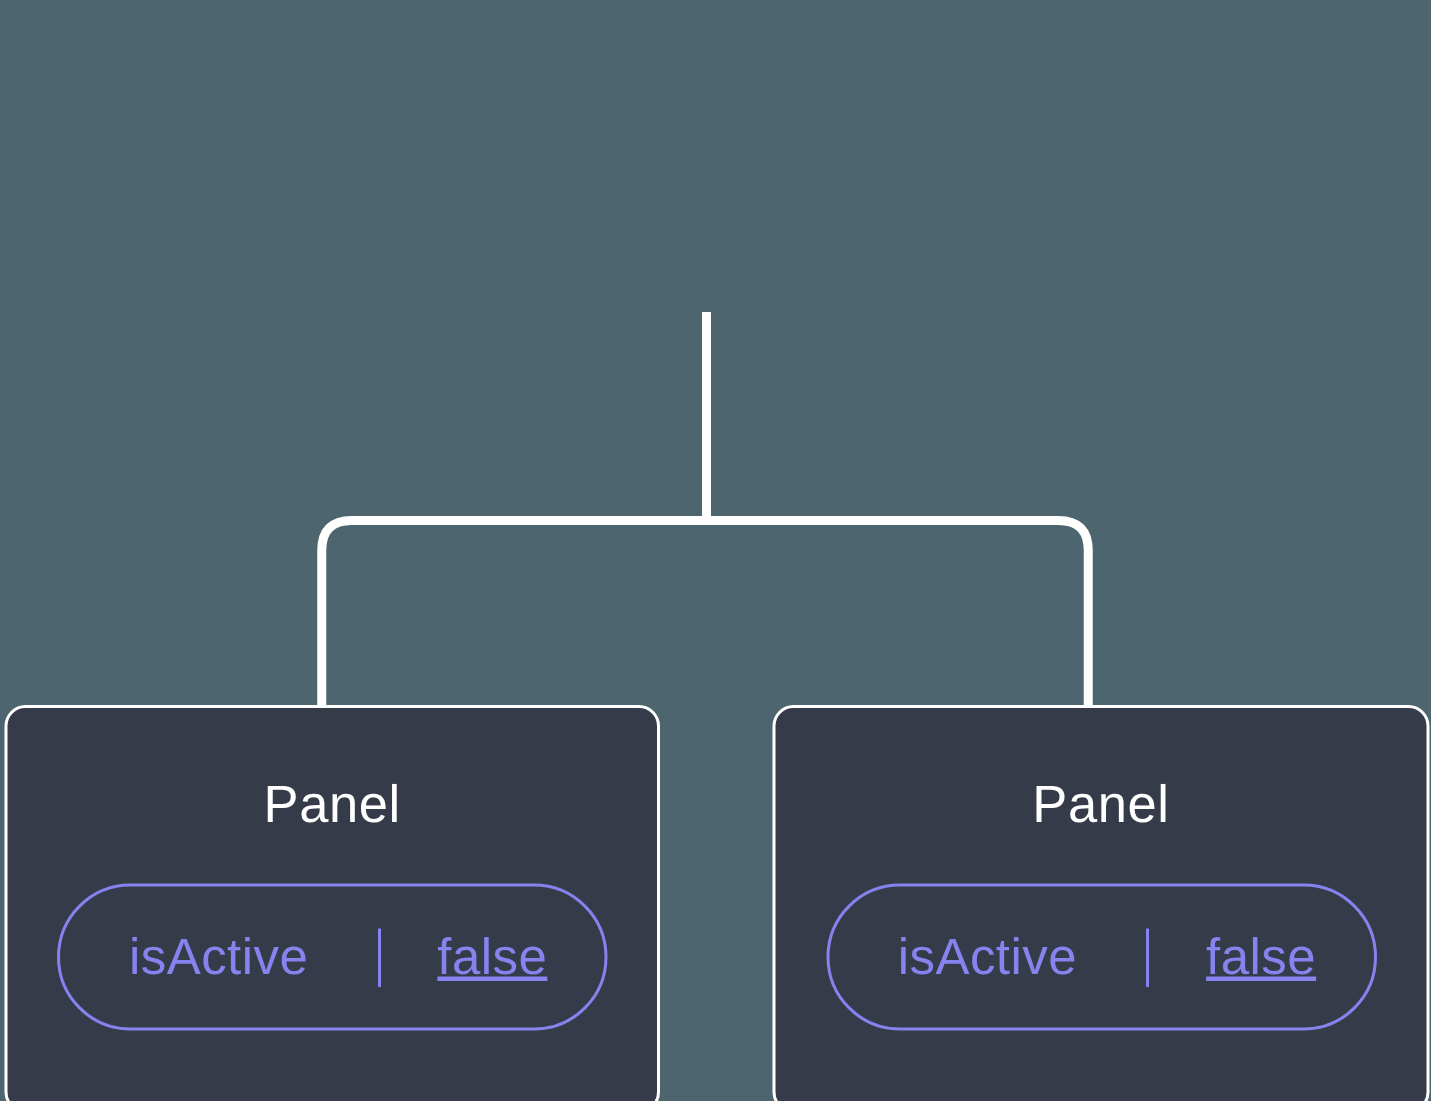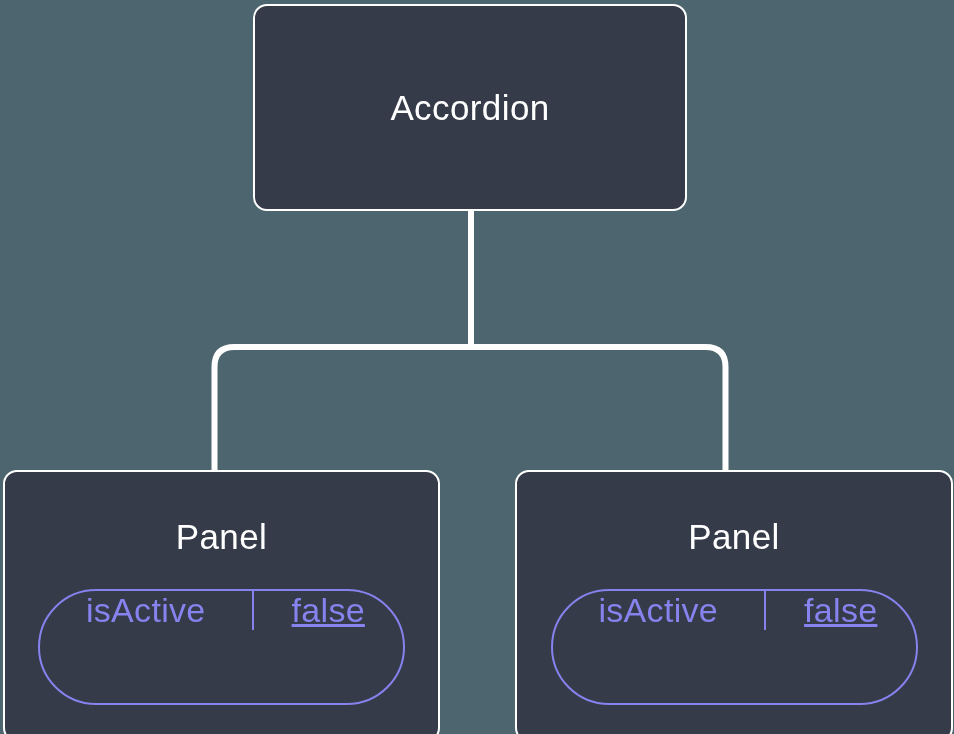--- a/index.html
+++ b/index.html
@@ -53,25 +53,25 @@
     flex-direction: column;
     align-items: center;
     padding-top: 45px;
   }
   .node-panel-left  { left: 3px; }
   .node-panel-right { left: 515px; width: 438px; }
   .state-pill {
     box-sizing: border-box;
     margin-top: 32px;
     width: 367px;
-    height: 116px;
+    height: 98px;
     border: 2.5px solid #8682ee;
     border-radius: 999px;
     display: flex;
-    align-items: flex-start;
+    align-items: center;
     overflow: hidden;
   }
   .pill-cell {
     display: flex;
     align-items: center;
     justify-content: center;
     color: #8682ee;
     font-size: 34px;
     font-weight: 400;
     letter-spacing: 0.3px;
@@ -89,23 +89,20 @@
 </head>
 <body>
 
 <div class="diagram">
 
   <svg class="connector-svg" viewBox="0 0 954 734" xmlns="http://www.w3.org/2000/svg">
     <path d="M471,208 L471,350" fill="none" stroke="#ffffff" stroke-width="6"></path>
     <path d="M214.5,472 L214.5,367 Q214.5,347 234.5,347 L705.5,347 Q725.5,347 725.5,367 L725.5,472" fill="none" stroke="#ffffff" stroke-width="6"></path>
   </svg>
 
-  <div class="node node-root">
-    <span class="node-label">Accordion</span>
-  </div>
 
   <div class="node node-panel node-panel-left">
     <span class="node-label">Panel</span>
     <div class="state-pill">
       <span class="pill-cell pill-key">isActive</span>
       <span class="pill-cell pill-value">false</span>
     </div>
   </div>
 
   <div class="node node-panel node-panel-right">

